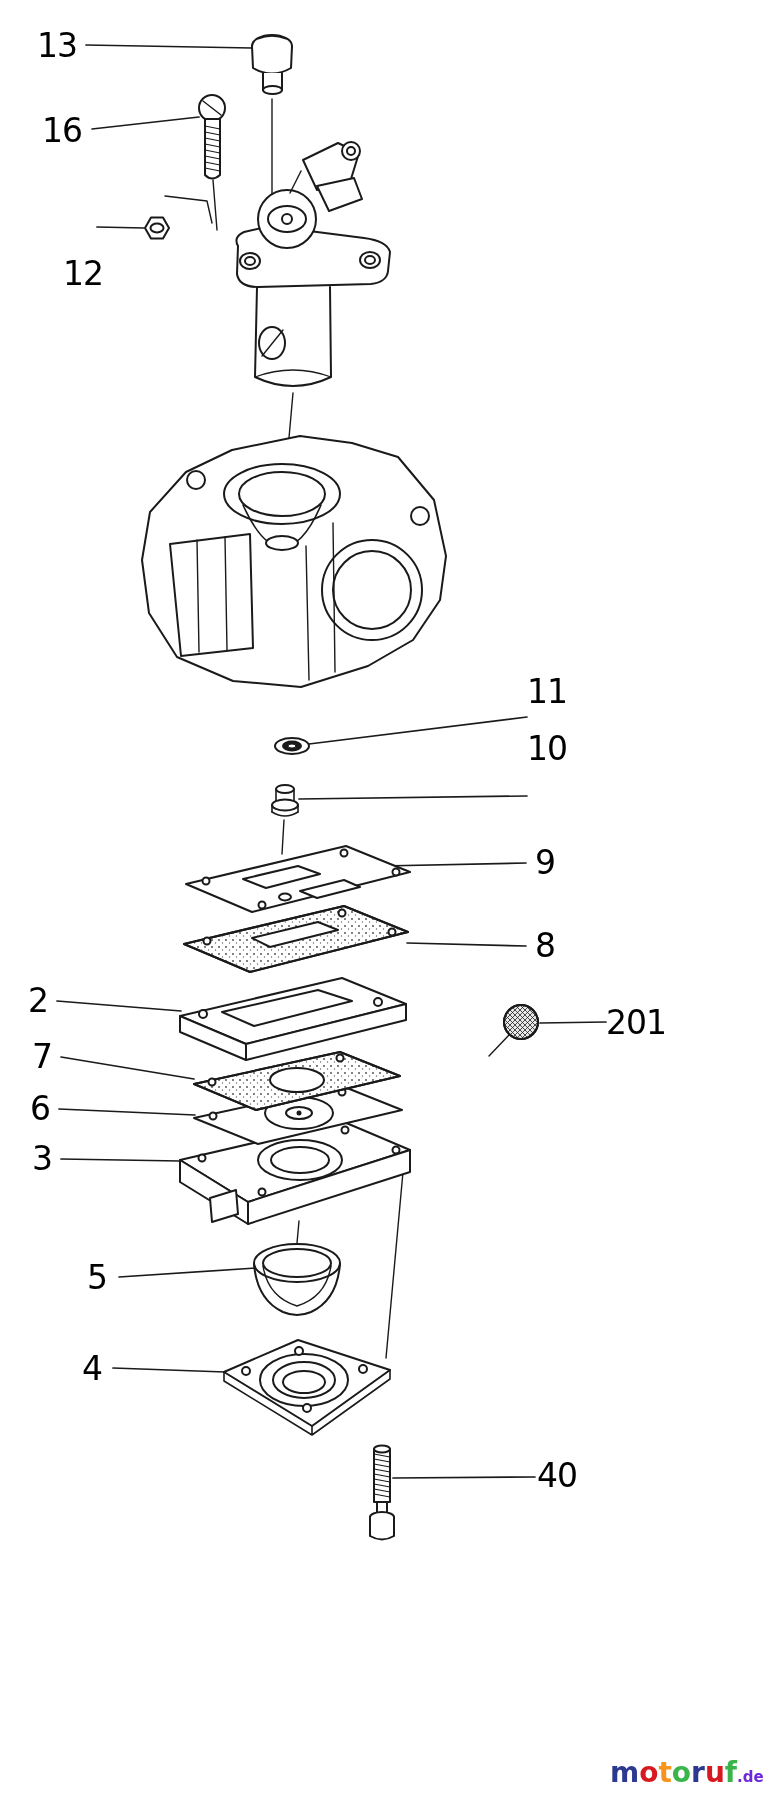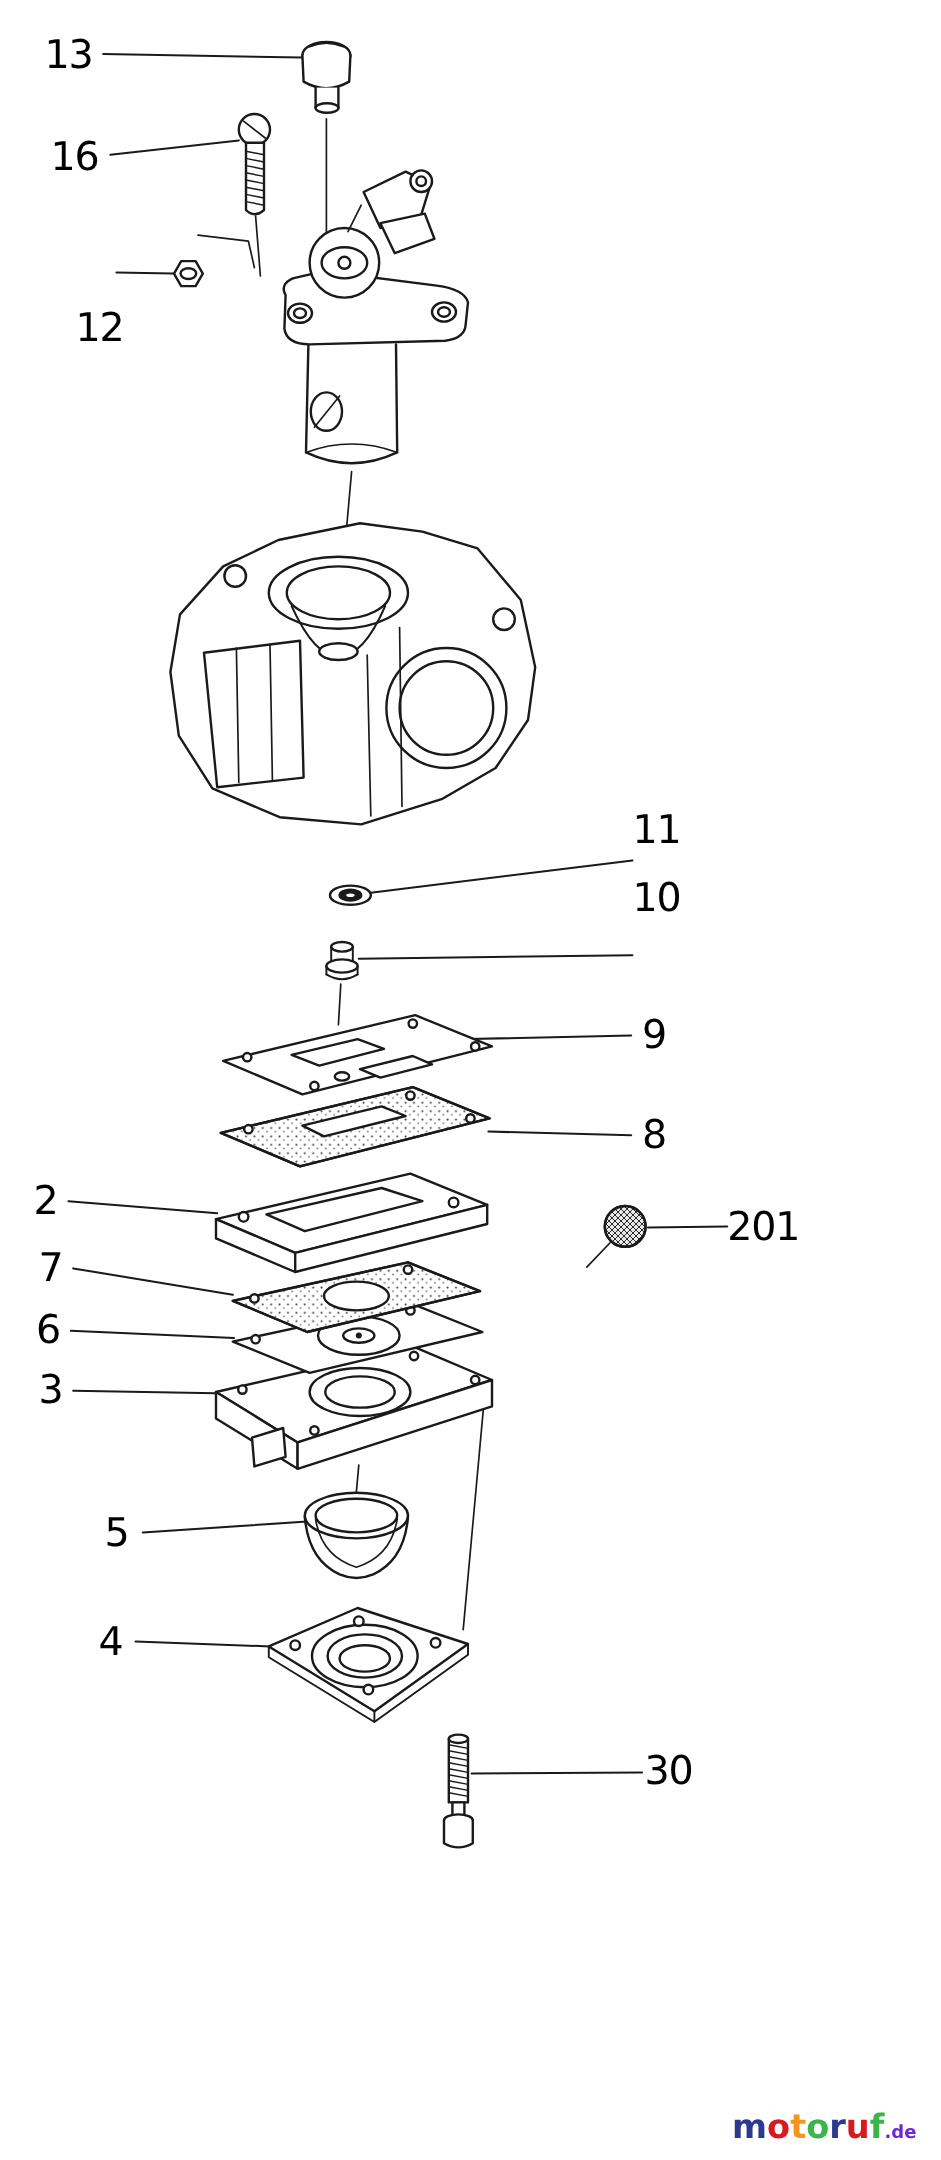--- a/index.html
+++ b/index.html
@@ -284,19 +284,19 @@
   <div class="part-label" style="left:547px; top:748px;">10</div>
   <div class="part-label" style="left:545px; top:862px;">9</div>
   <div class="part-label" style="left:545px; top:945px;">8</div>
   <div class="part-label" style="left:38px;  top:1000px;">2</div>
   <div class="part-label" style="left:636px; top:1022px;">201</div>
   <div class="part-label" style="left:42px;  top:1056px;">7</div>
   <div class="part-label" style="left:40px;  top:1108px;">6</div>
   <div class="part-label" style="left:42px;  top:1158px;">3</div>
   <div class="part-label" style="left:97px;  top:1277px;">5</div>
   <div class="part-label" style="left:92px;  top:1368px;">4</div>
-  <div class="part-label" style="left:557px; top:1475px;">30</div>
+  <div class="part-label" style="left:557px; top:1475px;">40</div>
 
   <div class="watermark">
     <span class="wm-brand"><span style="color:#2b3990">m</span><span style="color:#d71920">o</span><span style="color:#f7941d">t</span><span style="color:#39b54a">o</span><span style="color:#2b3990">r</span><span style="color:#d71920">u</span><span style="color:#39b54a">f</span></span><span class="wm-suffix" style="color:#6d28d9">.de</span>
   </div>
 
 </div>
 
 </body></html>

